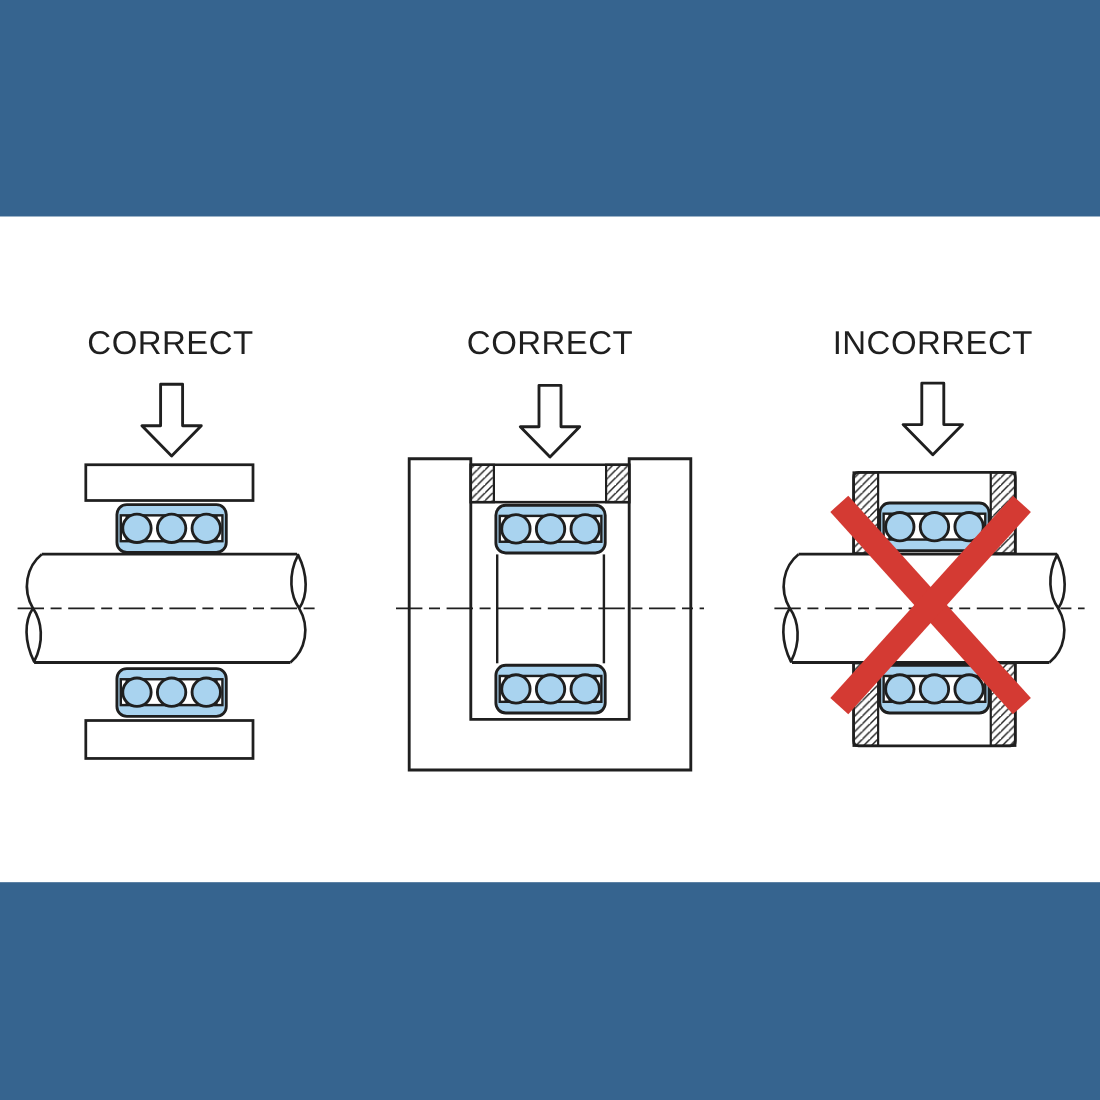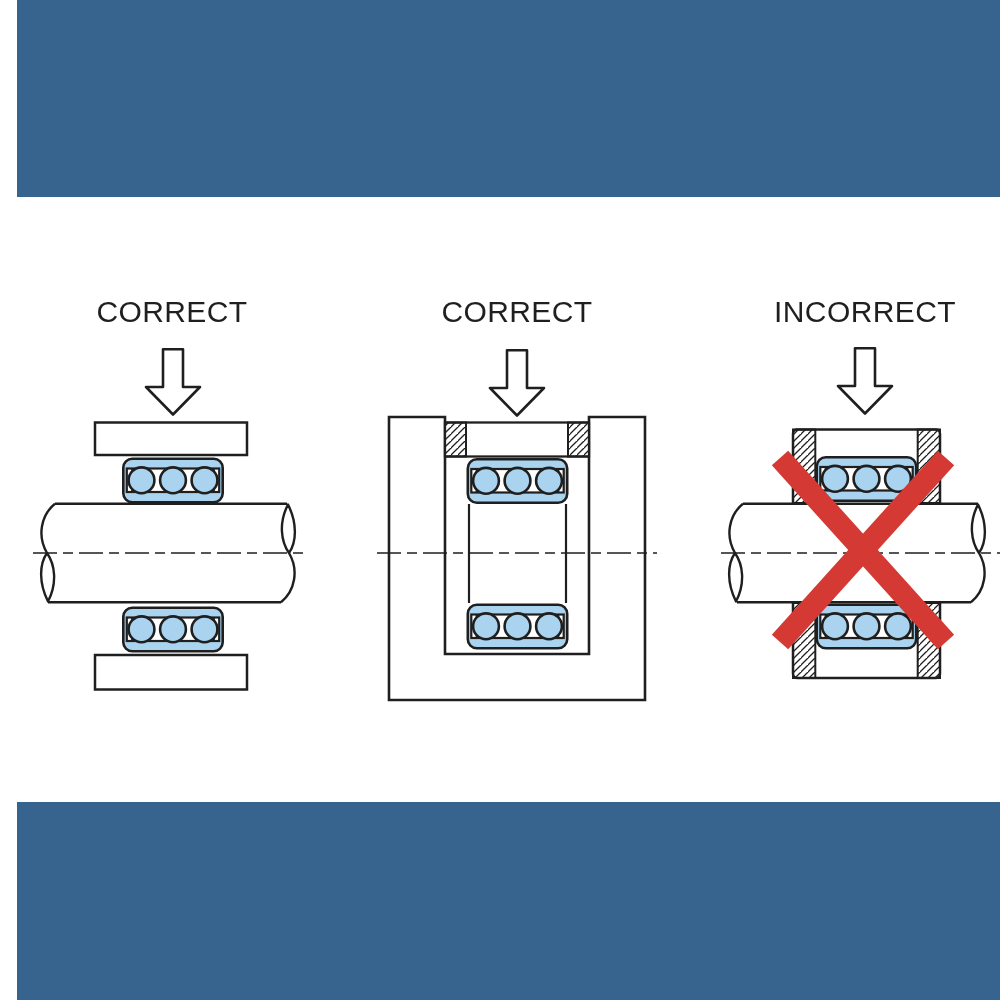--- a/index.html
+++ b/index.html
@@ -1,21 +1,21 @@
 <!DOCTYPE html>
 <html style="--band: #36648f; --paper: #ffffff; --line: #1f1f1f; --bearing: #a9d3ef; --red: #d43a33;"><head>
 <meta charset="utf-8">
 <style>
   html,body{margin:0;padding:0;}
   body{
     width:1000px;height:1000px;overflow:hidden;
     background:var(--paper,#fff);
     font-family:"Liberation Sans", sans-serif;
   }
-  .stage{position:relative;width:904px;height:1000px;margin-left:17px;}
+  .stage{position:relative;width:904px;height:1000px;}
   svg{display:block;}
   .band{fill:var(--band,#36648f);}
   .fill-paper{fill:var(--paper,#ffffff);}
   .fill-bearing{fill:var(--bearing,#a9d3ef);}
   .stroke-line{stroke:var(--line,#1f1f1f);}
   .nofill{fill:none;}
   .centerline{
     stroke:var(--line,#1f1f1f);
     stroke-width:1.6;
     stroke-dasharray:24 6 10 6;

